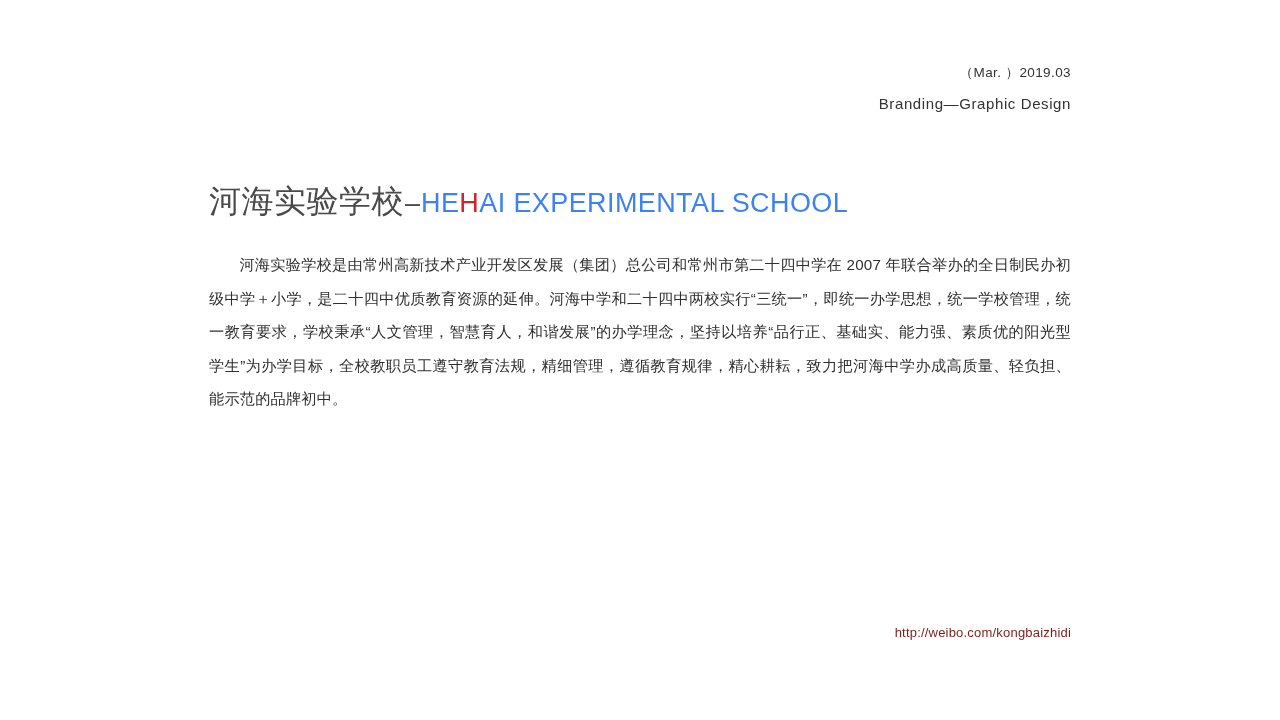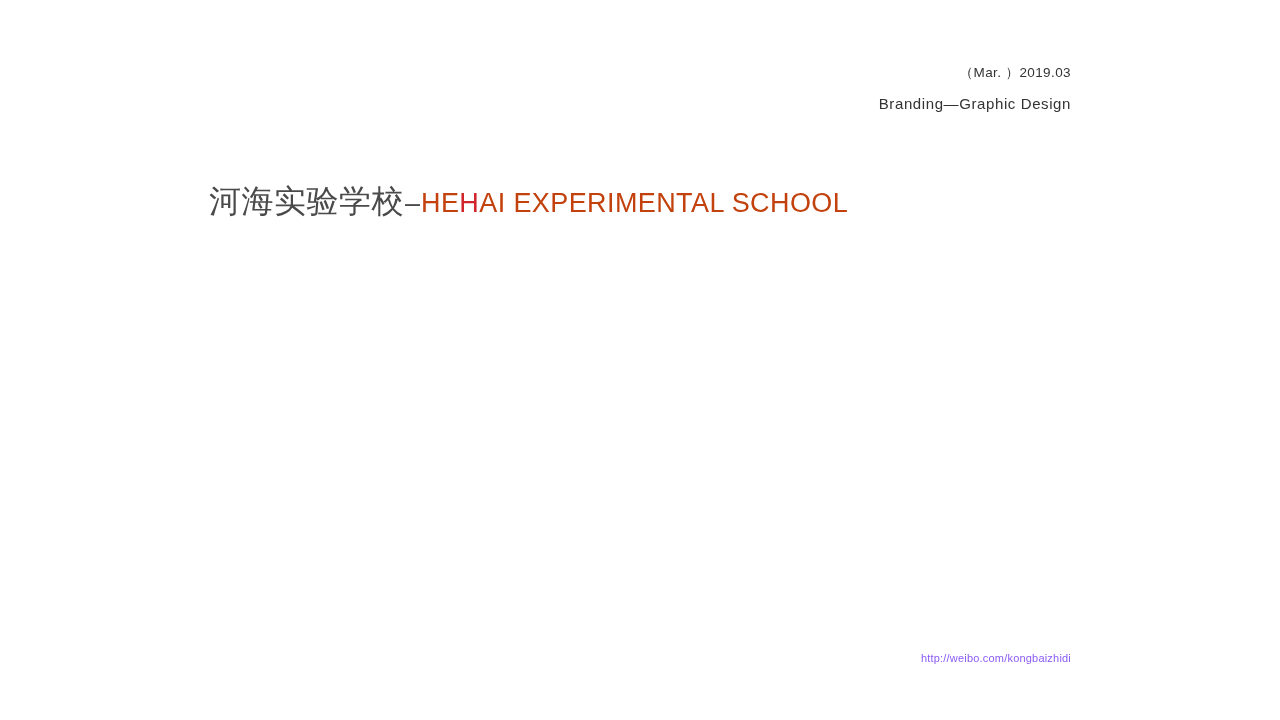--- a/index.html
+++ b/index.html
@@ -57,21 +57,21 @@
     letter-spacing: 0.5px;
     font-weight: 400;
   }
   .title-dash {
     font-size: 27px;
     color: #4a4a4a;
     padding: 0 1px;
   }
   .title-en {
     font-size: 27px;
-    color: #c2410c;
+    color: #3b82f6;
     letter-spacing: 0.4px;
     font-weight: 400;
   }
   .title-en-accent {
     color: #d2232a;
   }
 
   
   .body-text {
     position: absolute;
@@ -83,39 +83,40 @@
     color: #2f2f2f;
     text-align: justify;
     text-justify: inter-ideograph;
     text-indent: 2em;
     letter-spacing: 0.2px;
   }
 
   
   .footer-link {
     position: absolute;
-    top: 652px;
+    top: 625px;
     right: 209px;
-    font-size: 11px;
-    color: #8b5cf6;
+    font-size: 13px;
+    color: #7f1d1d;
     letter-spacing: 0.2px;
     white-space: nowrap;
     text-decoration: none;
   }
 </style>
 </head>
 <body>
 
 <div class="page">
 
   <div class="meta">
     <div class="meta-date">（Mar. ）2019.03</div>
     <div class="meta-sub">Branding—Graphic Design</div>
   </div>
 
   <div class="title-block">
     <span class="title-cn">河海实验学校</span><span class="title-dash">–</span><span class="title-en">HE</span><span class="title-en title-en-accent">H</span><span class="title-en">AI EXPERIMENTAL SCHOOL</span>
   </div>
 
+  <div class="body-text">河海实验学校是由常州高新技术产业开发区发展（集团）总公司和常州市第二十四中学在 2007 年联合举办的全日制民办初级中学＋小学，是二十四中优质教育资源的延伸。河海中学和二十四中两校实行“三统一”，即统一办学思想，统一学校管理，统一教育要求，学校秉承“人文管理，智慧育人，和谐发展”的办学理念，坚持以培养“品行正、基础实、能力强、素质优的阳光型学生”为办学目标，全校教职员工遵守教育法规，精细管理，遵循教育规律，精心耕耘，致力把河海中学办成高质量、轻负担、能示范的品牌初中。</div>
 
   <a class="footer-link" href="#">http://weibo.com/kongbaizhidi</a>
 
 </div>
 
 </body></html>

